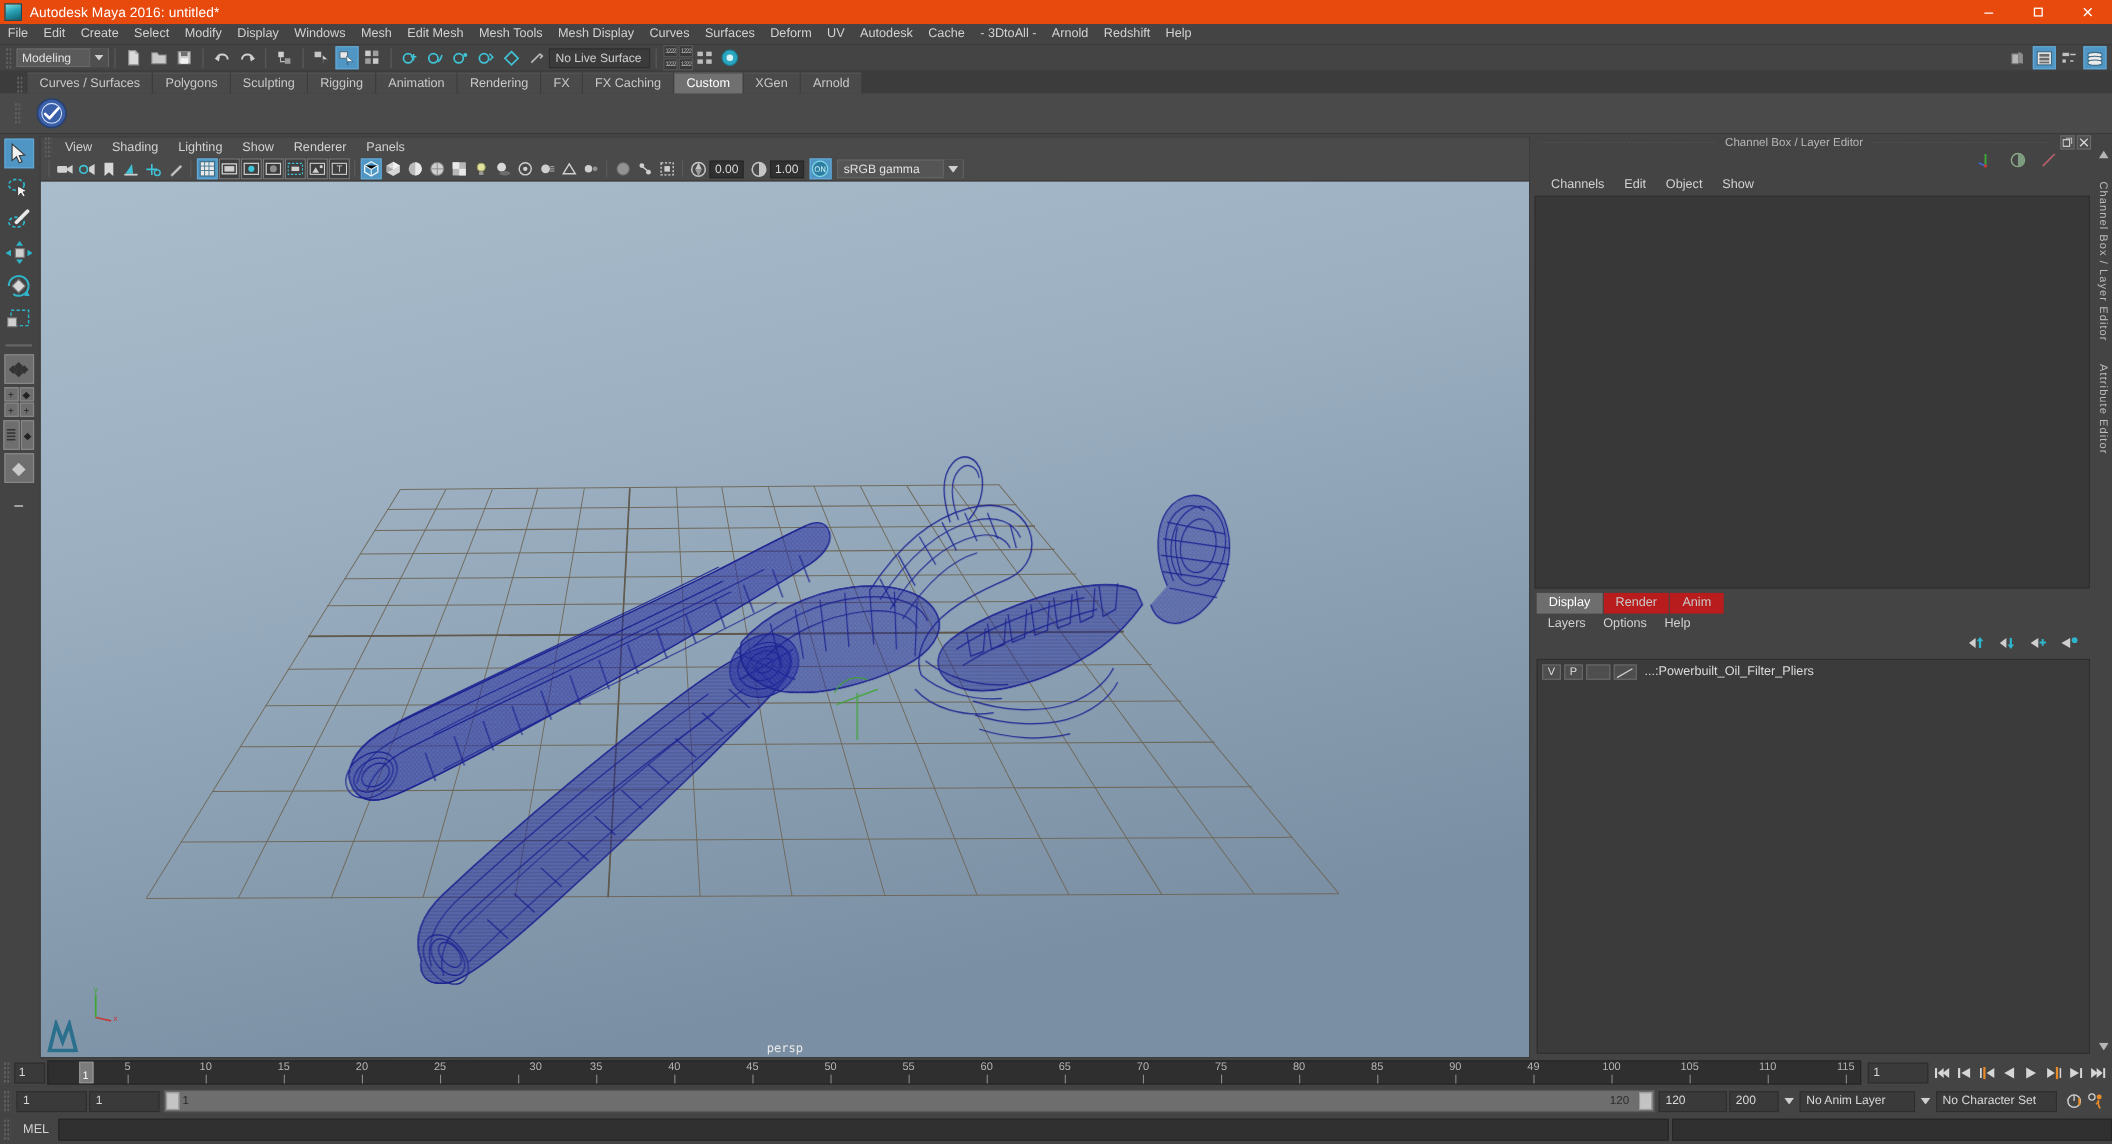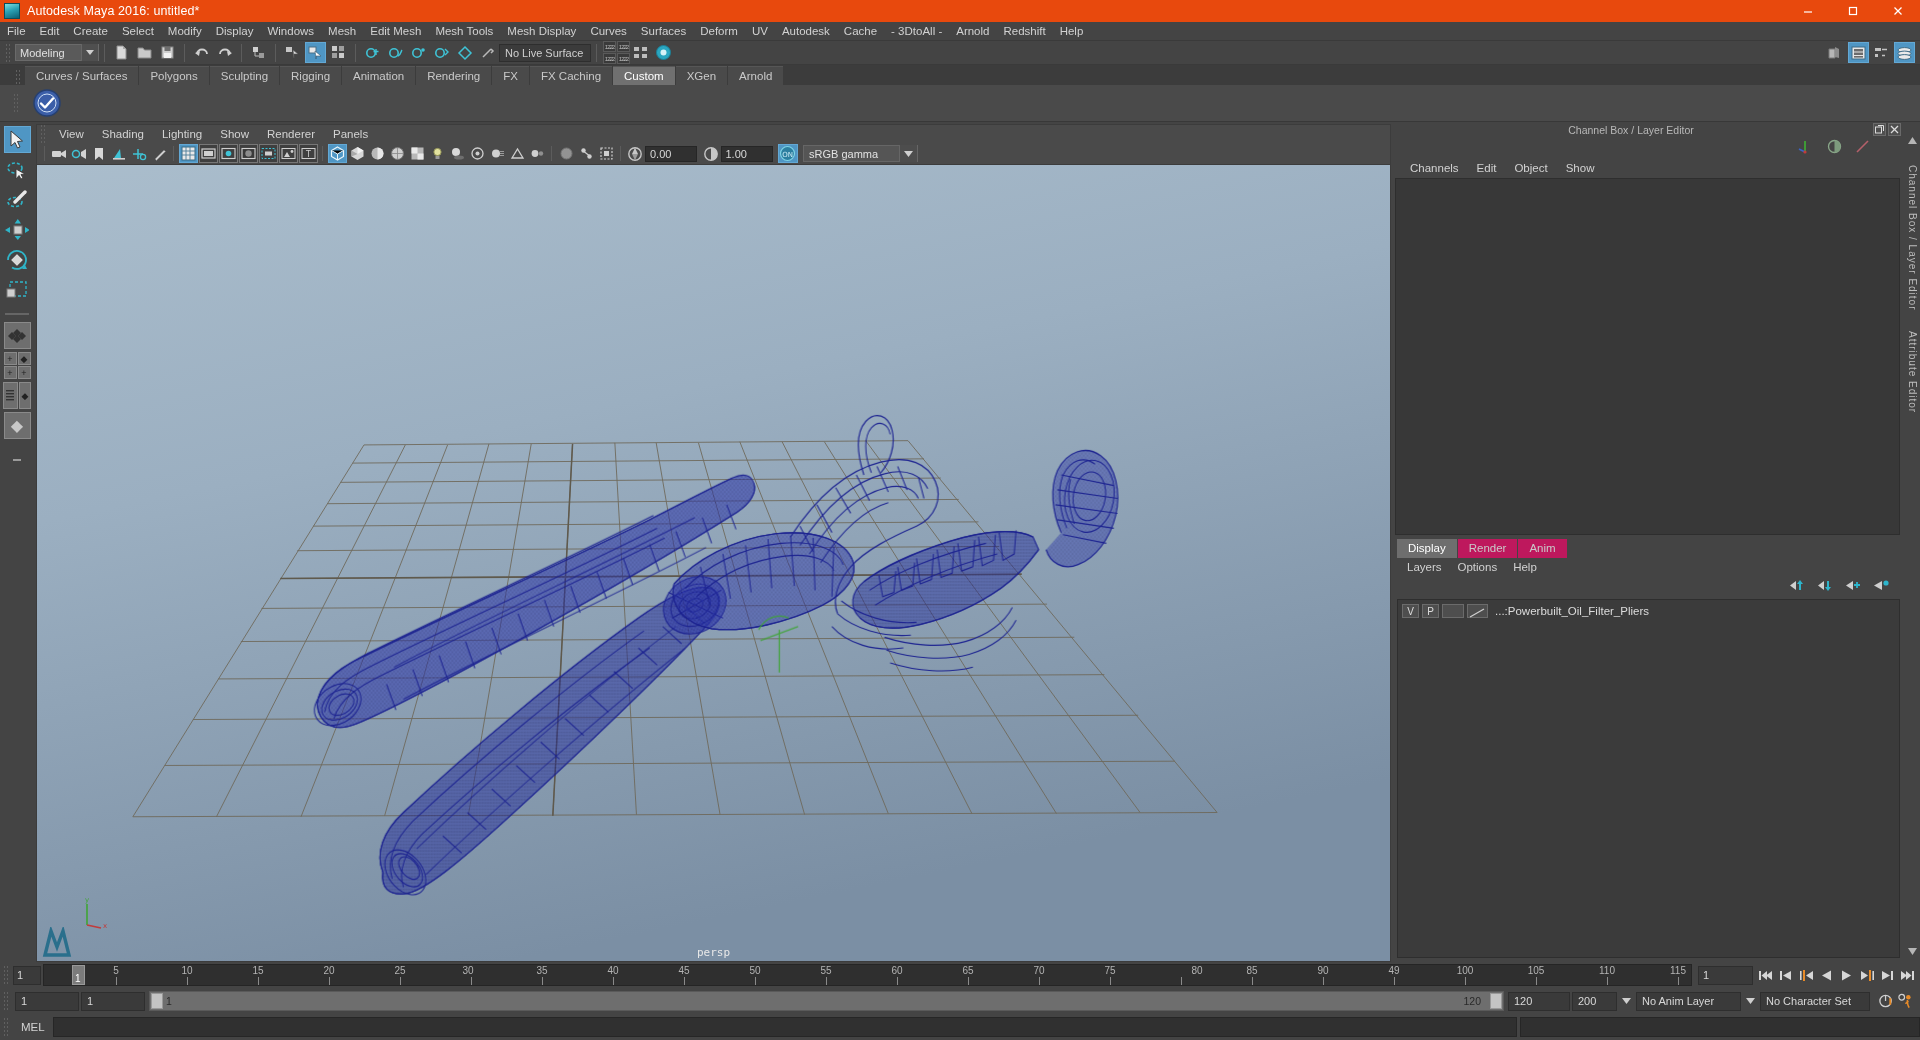--- a/index.html
+++ b/index.html
@@ -75,21 +75,21 @@
   .vp-menubar { height:19px; background:#4a4a4a; display:flex; align-items:center; flex:none;
      border:1px solid #3c3c3c; border-bottom:none; }
   .vp-menubar .mi { font-size:11.5px; color:#d2d2d2; padding:0 9px; line-height:19px; }
   .vp-toolbar { height:21px; background:#4a4a4a; display:flex; align-items:center; flex:none;
      border:1px solid #3c3c3c; border-top:none; border-bottom:none; padding-left:3px;}
   .vbtn { width:19px; height:19px; margin:0 .5px; display:flex; align-items:center; justify-content:center;
      border:1px solid transparent; flex:none;}
   .vbtn.on { background:#4f96c4; border-color:#63a8d4; }
   .vbtn.framed { border:1px solid #777; background:#3f3f3f; }
   .vsep { width:1px; height:15px; background:#5c5c5c; margin:0 4px; flex:none; }
-  .numfield { width:52px; height:16px; background:#303030; border:1px solid #262626; color:#d8d8d8;
+  .numfield { width:31px; height:16px; background:#303030; border:1px solid #262626; color:#d8d8d8;
      font-size:11px; text-align:left; padding-left:4px; line-height:14px; flex:none; }
   .gammasel { width:115px; height:17px; background:#555; border:1px solid #666; font-size:11px;
      color:#e2e2e2; display:flex; align-items:center; padding-left:5px; position:relative; flex:none;}
   .gammasel .cb-arrow { position:absolute; right:0; top:-1px; width:18px; height:17px; background:#4d4d4d;
      border-left:1px solid #666; display:flex;align-items:center;justify-content:center;}
 
   .viewport { flex:1; position:relative; overflow:hidden; border:1px solid #3c3c3c;
      background:linear-gradient(170deg,#a9bccb 0%,#9fb2c3 30%,#8ea2b5 65%,#7f93a8 100%); }
   .vp-label { position:absolute; bottom:2px; left:0; right:0; text-align:center; font-size:11px;
      color:#e8e8e8; font-family:"DejaVu Sans Mono", monospace; }
@@ -104,21 +104,21 @@
      background-size:4px 3px; margin:0 8px; }
   .rp-title { font-size:10.5px; color:#b8b8b8; white-space:nowrap; }
   .rp-wbtn { width:13px; height:13px; border:1px solid #6a6a6a; background:#4f4f4f; margin-left:2px;
      display:flex; align-items:center; justify-content:center; color:#ddd; font-size:9px; }
   .rp-icons { height:22px; display:flex; align-items:center; justify-content:flex-end; padding-right:34px; gap:13px; }
   .rp-menubar { height:19px; display:flex; align-items:center; padding-left:10px; }
   .rp-menubar .mi { font-size:11.5px; color:#d2d2d2; padding:0 9px; line-height:19px; }
   .channelbox-body { flex:1; background:#383838; border:1px solid #2e2e2e; margin:0 4px 0 4px; min-height:0;}
   .layer-tabs { height:20px; display:flex; align-items:flex-end; padding-left:6px; margin-top:3px;}
   .layer-tab { height:19px; padding:0 11px; font-size:11.5px; color:#c9c9c9; line-height:19px;
-     background:#be185d; margin-right:1px; }
+     background:#b91c1c; margin-right:1px; }
   .layer-tab.active { background:#6e6e6e; color:#fff; }
   .layer-menubar { height:19px; display:flex; align-items:center; padding-left:8px; background:#444;}
   .layer-menubar .mi { font-size:11.5px; color:#d2d2d2; padding:0 8px; line-height:19px; }
   .layer-btns { height:20px; display:flex; align-items:center; justify-content:flex-end; gap:12px;
      padding-right:14px; }
   .layer-list { flex:1; background:#3b3b3b; border:1px solid #2e2e2e; margin:2px 4px 4px 6px; min-height:0;
      padding-top:3px; }
   .layer-row { height:17px; display:flex; align-items:center; padding-left:4px; gap:3px; }
   .layer-cell { width:17px; height:14px; background:#4e4e4e; border:1px solid #6b6b6b; font-size:10px;
      color:#ddd; text-align:center; line-height:13px; }
@@ -1098,41 +1098,41 @@
       <div class="ticklabel" style="left:72px;">5</div>
         <div class="tick" style="left:72px;"></div>
       <div class="ticklabel" style="left:143px;">10</div>
         <div class="tick" style="left:143px;"></div>
       <div class="ticklabel" style="left:214px;">15</div>
         <div class="tick" style="left:214px;"></div>
       <div class="ticklabel" style="left:285px;">20</div>
         <div class="tick" style="left:285px;"></div>
       <div class="ticklabel" style="left:356px;">25</div>
         <div class="tick" style="left:356px;"></div>
-      <div class="ticklabel" style="left:424px;">30</div>
+      <div class="ticklabel" style="left:443px;">30</div>
         <div class="tick" style="left:427px;"></div>
       <div class="ticklabel" style="left:498px;">35</div>
         <div class="tick" style="left:498px;"></div>
       <div class="ticklabel" style="left:569px;">40</div>
         <div class="tick" style="left:569px;"></div>
       <div class="ticklabel" style="left:640px;">45</div>
         <div class="tick" style="left:640px;"></div>
       <div class="ticklabel" style="left:711px;">50</div>
         <div class="tick" style="left:711px;"></div>
       <div class="ticklabel" style="left:782px;">55</div>
         <div class="tick" style="left:782px;"></div>
       <div class="ticklabel" style="left:853px;">60</div>
         <div class="tick" style="left:853px;"></div>
       <div class="ticklabel" style="left:924px;">65</div>
         <div class="tick" style="left:924px;"></div>
       <div class="ticklabel" style="left:995px;">70</div>
         <div class="tick" style="left:995px;"></div>
       <div class="ticklabel" style="left:1066px;">75</div>
         <div class="tick" style="left:1066px;"></div>
-      <div class="ticklabel" style="left:1137px;margin-left:16px;">80</div>
+      <div class="ticklabel" style="left:1137px;">80</div>
         <div class="tick" style="left:1137px;"></div>
       <div class="ticklabel" style="left:1208px;">85</div>
         <div class="tick" style="left:1208px;"></div>
       <div class="ticklabel" style="left:1279px;">90</div>
         <div class="tick" style="left:1279px;"></div>
       <div class="ticklabel" style="left:1350px;">49</div>
         <div class="tick" style="left:1350px;"></div>
       <div class="ticklabel" style="left:1421px;">100</div>
         <div class="tick" style="left:1421px;"></div>
       <div class="ticklabel" style="left:1492px;">105</div>

